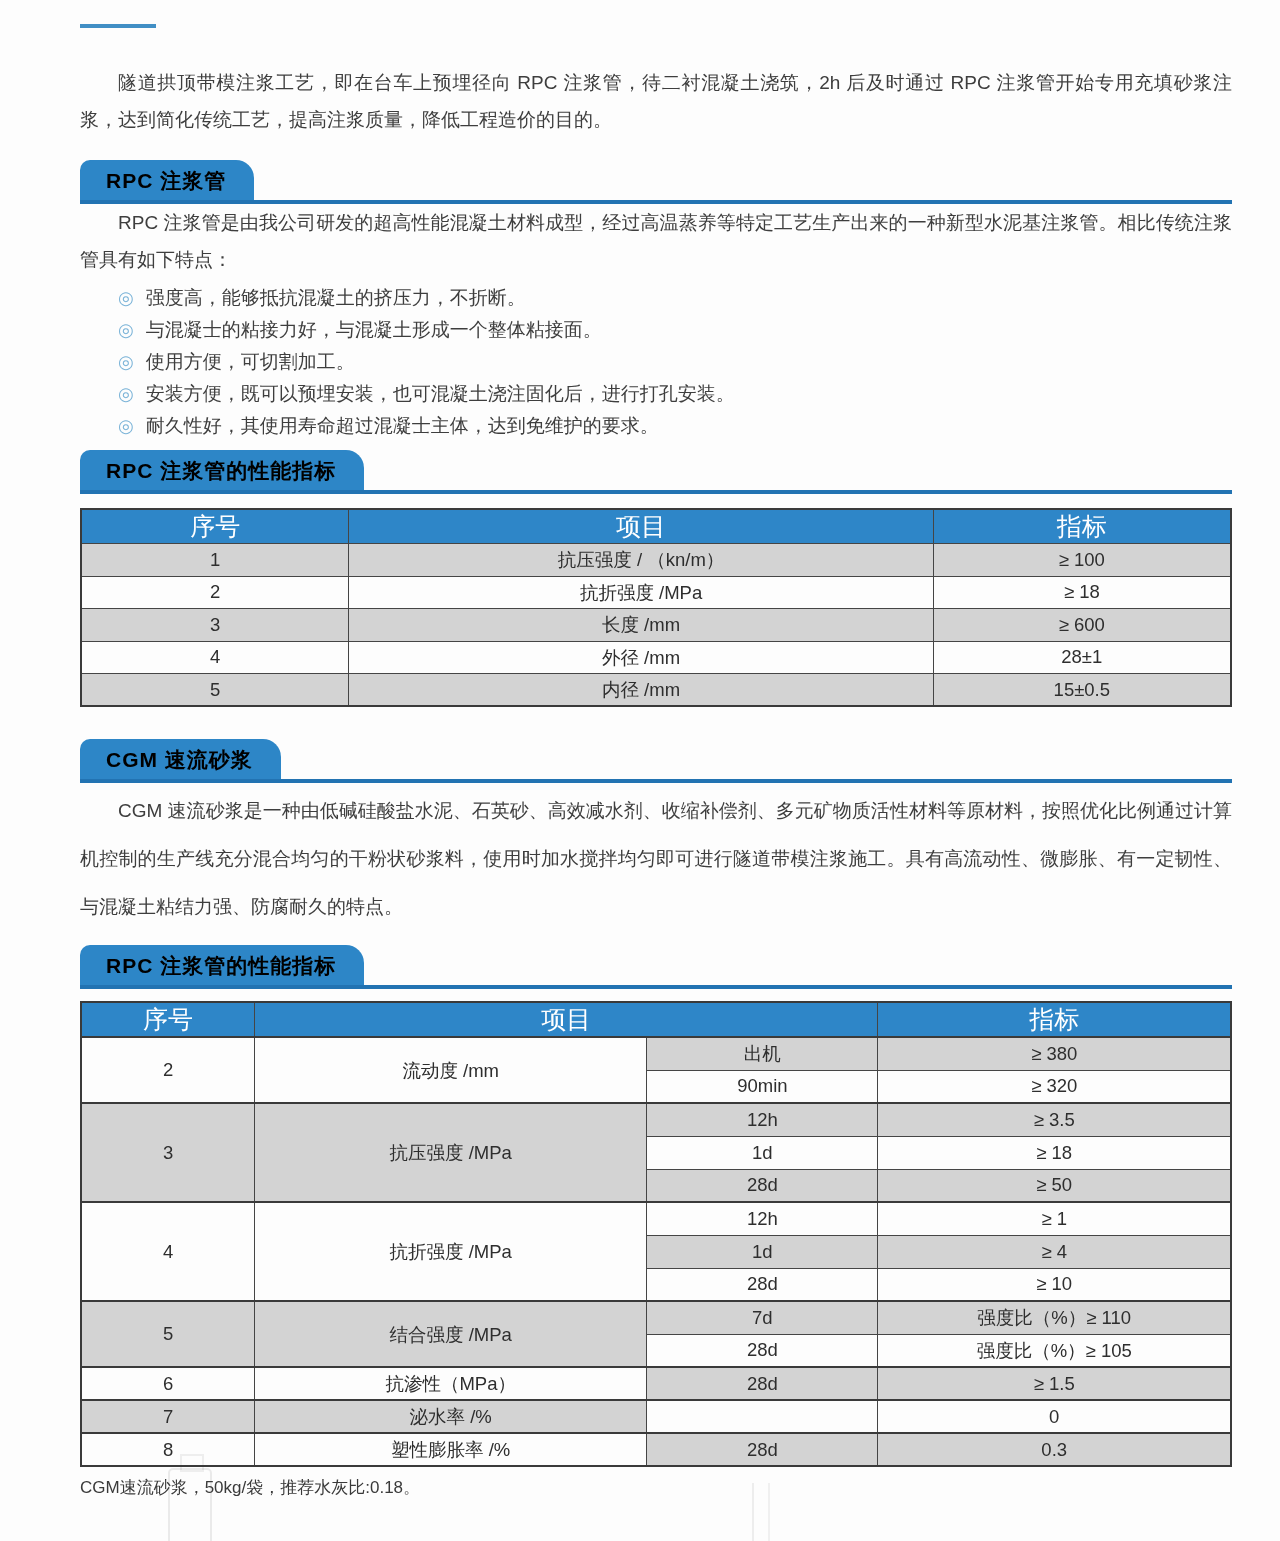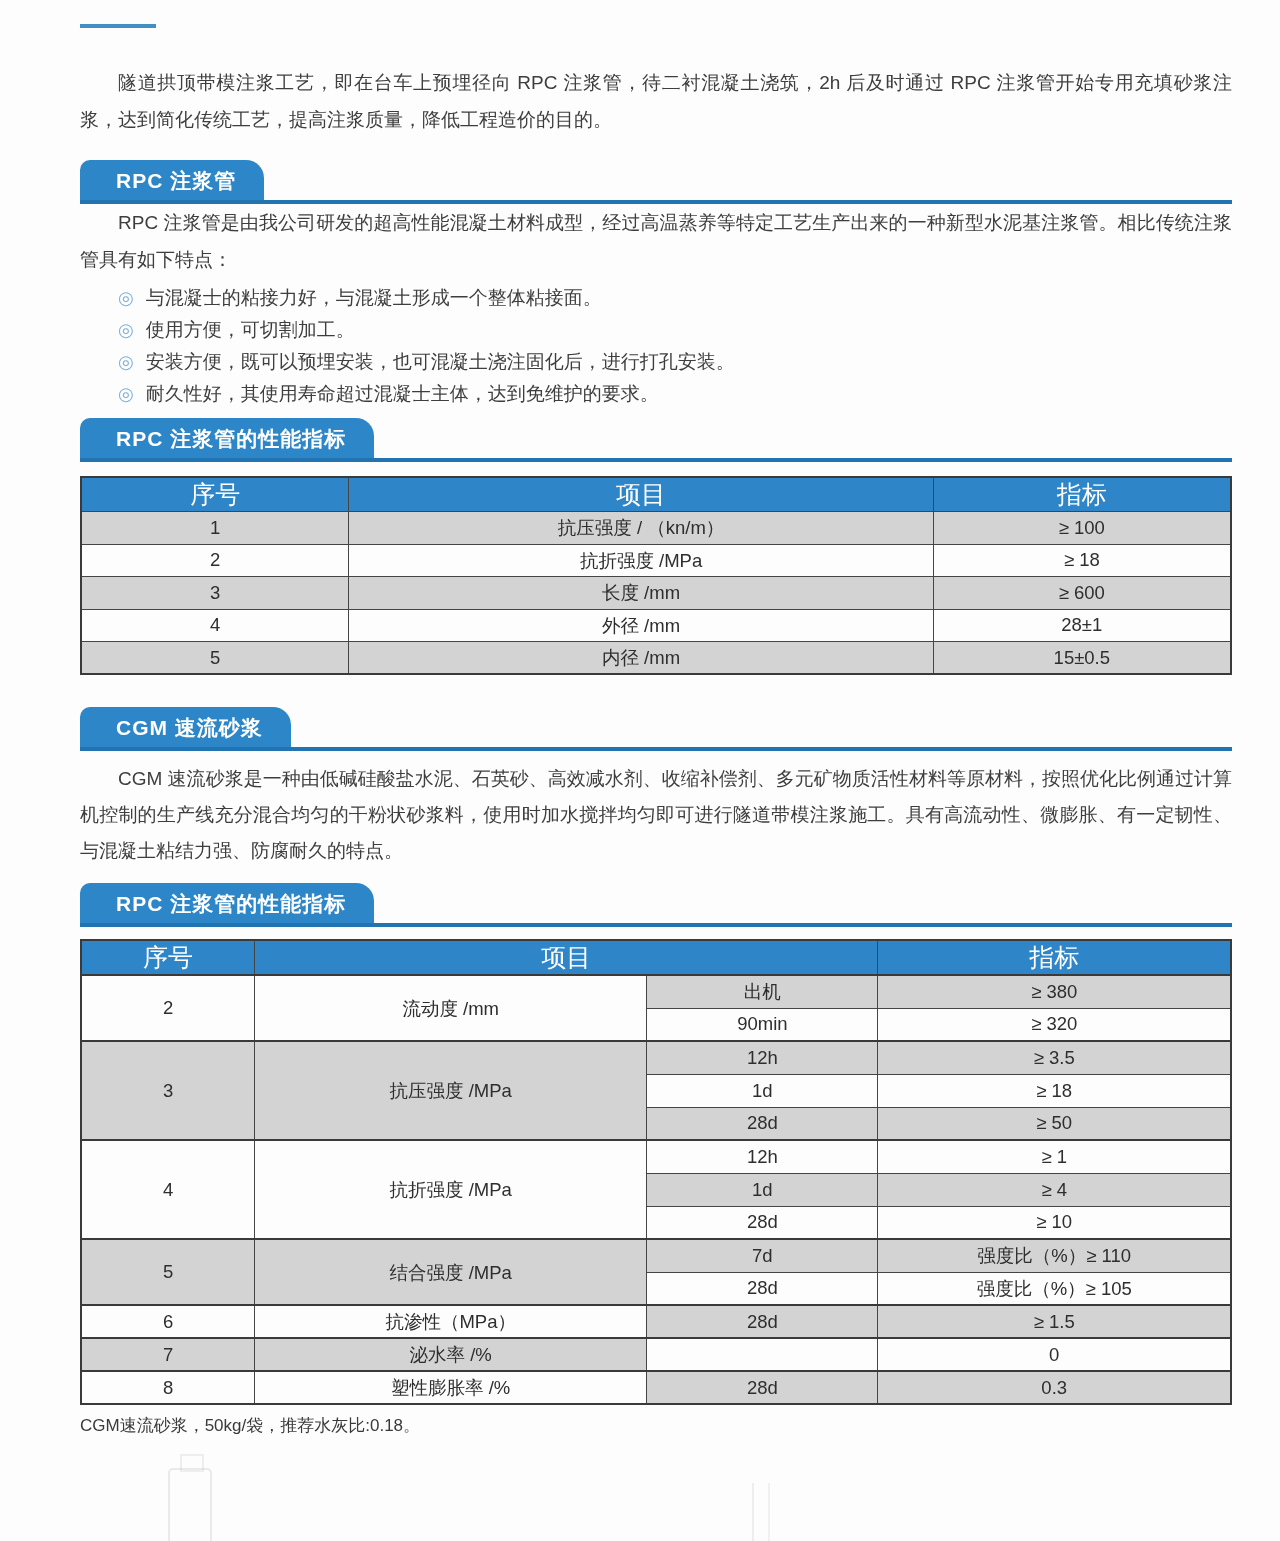--- a/index.html
+++ b/index.html
@@ -24,31 +24,31 @@
     background:#418fc5; margin-top:24px;
   }
 
   .lead, .body-para {
     margin:0; font-size:19px; color:#3e3e3e;
     text-indent:2em; text-align:justify;
     word-break:break-all;
   }
   .lead { margin-top:36px; line-height:37px; }
   .rpc-body { line-height:37px; }
-  .cgm-body { margin-top:10px; line-height:36px; }
+  .cgm-body { margin-top:4px; line-height:48px; }
 
   .section-head { margin-top:22px; border-bottom:4px solid #2273b2; line-height:0; }
   .section-head.mt-lg { margin-top:32px; }
   .section-head.mt-md { margin-top:14px; }
   .section-head.mt-sm { margin-top:8px; }
   .section-tab {
     display:inline-block;
-    background:#2d86c7; color:#ffffff;
+    background:#2d86c7; color:#000000;
     font-size:21px; font-weight:bold; line-height:25px;
-    padding:8px 28px 7px 36px;
+    padding:8px 28px 7px 26px;
     border-radius:10px 18px 0 0;
     letter-spacing:1px;
   }
 
   .bullets { list-style:none; margin:4px 0 0; padding:0 0 0 38px; }
   .bullets li { font-size:19px; line-height:31px; color:#3e3e3e; white-space:nowrap; }
   .bullet-icon { color:#7cb4d8; margin-right:12px; font-size:18px; }
 
   table { border-collapse:collapse; width:100%; table-layout:fixed; }
   .spec-table { margin-top:14px; }
@@ -95,20 +95,21 @@
 
   <p class="lead">隧道拱顶带模注浆工艺，即在台车上预埋径向 RPC 注浆管，待二衬混凝土浇筑，2h 后及时通过 RPC 注浆管开始专用充填砂浆注浆，达到简化传统工艺，提高注浆质量，降低工程造价的目的。</p>
 
   <div class="section-head">
     <span class="section-tab">RPC 注浆管</span>
   </div>
 
   <p class="body-para rpc-body">RPC 注浆管是由我公司研发的超高性能混凝土材料成型，经过高温蒸养等特定工艺生产出来的一种新型水泥基注浆管。相比传统注浆管具有如下特点：</p>
 
   <ul class="bullets">
+    <li><span class="bullet-icon">◎</span><span>强度高，能够抵抗混凝土的挤压力，不折断。</span></li>
     <li><span class="bullet-icon">◎</span><span>与混凝士的粘接力好，与混凝土形成一个整体粘接面。</span></li>
     <li><span class="bullet-icon">◎</span><span>使用方便，可切割加工。</span></li>
     <li><span class="bullet-icon">◎</span><span>安装方便，既可以预埋安装，也可混凝土浇注固化后，进行打孔安装。</span></li>
     <li><span class="bullet-icon">◎</span><span>耐久性好，其使用寿命超过混凝士主体，达到免维护的要求。</span></li>
   </ul>
 
   <div class="section-head mt-sm">
     <span class="section-tab">RPC 注浆管的性能指标</span>
   </div>
 

